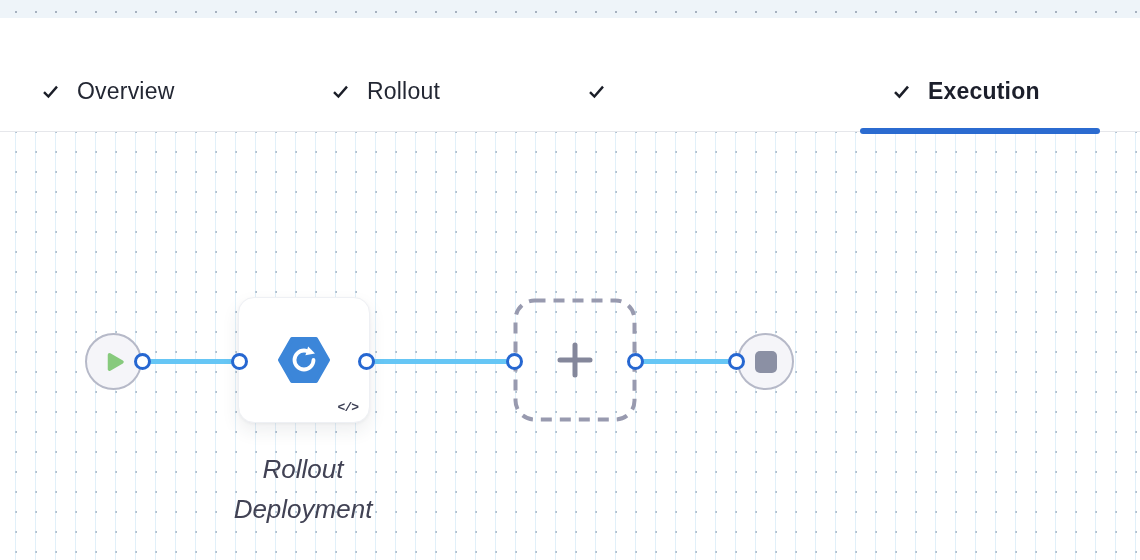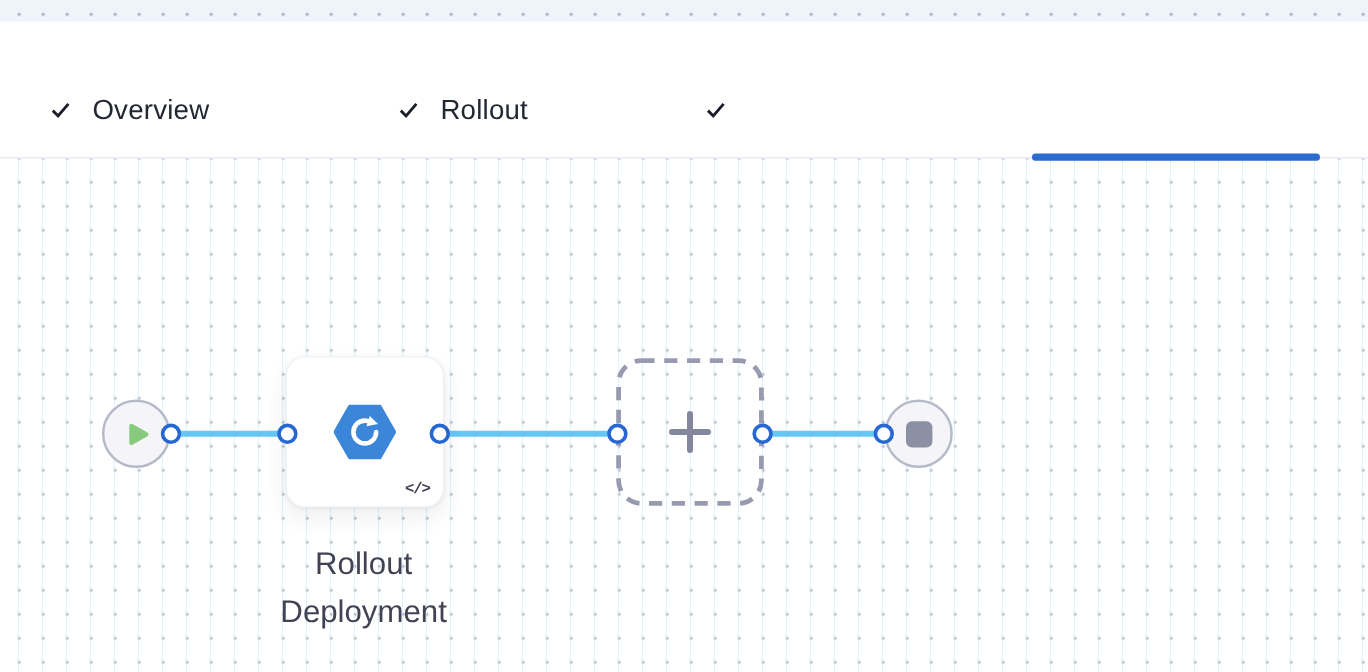--- a/index.html
+++ b/index.html
@@ -63,21 +63,21 @@
     position:absolute;right:11px;bottom:7px;font-size:13px;font-weight:700;
     letter-spacing:-1px;color:#3c3f54;font-family:"Liberation Mono","DejaVu Sans Mono",monospace;
   }
   .add-step{
     position:absolute;left:513px;top:200px;width:124px;height:124px;z-index:2;cursor:pointer;
   }
   .add-step .frame{position:absolute;left:0;top:0;}
   .add-step .plus{position:absolute;left:50%;top:50%;transform:translate(-50%,-50%);}
   .node-label{
     position:absolute;width:200px;text-align:center;font-size:26px;line-height:40px;
-    color:#414254;z-index:3;
+    color:#414254;z-index:3;font-style:italic;
   }
   .label-rollout{left:203px;top:351px;}
   .label-addstep{left:476px;top:349px;cursor:pointer;}
 </style>
 </head>
 <body>
 
 <div class="screen">
 
   <div class="top-strip"></div>
@@ -92,20 +92,26 @@
     <div class="tab" style="left:332px">
       <svg class="check" width="17" height="15" viewBox="0 0 17 15">
           <path d="M2 8.2 L6.4 12.6 L15 2.6" fill="none" stroke="#1b1e28" stroke-width="2.4"></path>
         </svg>
       <span>Rollout</span>
     </div>
     <div class="tab" style="left:588px">
       <svg class="check" width="17" height="15" viewBox="0 0 17 15">
           <path d="M2 8.2 L6.4 12.6 L15 2.6" fill="none" stroke="#1b1e28" stroke-width="2.4"></path>
         </svg>
+    </div>
+    <div class="tab active" style="left:893px">
+      <svg class="check" width="17" height="15" viewBox="0 0 17 15">
+          <path d="M2 8.2 L6.4 12.6 L15 2.6" fill="none" stroke="#1b1e28" stroke-width="2.6"></path>
+        </svg>
+      <span>Execution</span>
     </div>
     <div class="tab-underline"></div>
   </nav>
 
   <div class="canvas">
 
     <div class="edge" style="left:143px;width:97px"></div>
     <div class="edge" style="left:367px;width:148px"></div>
     <div class="edge" style="left:636px;width:101px"></div>
 

